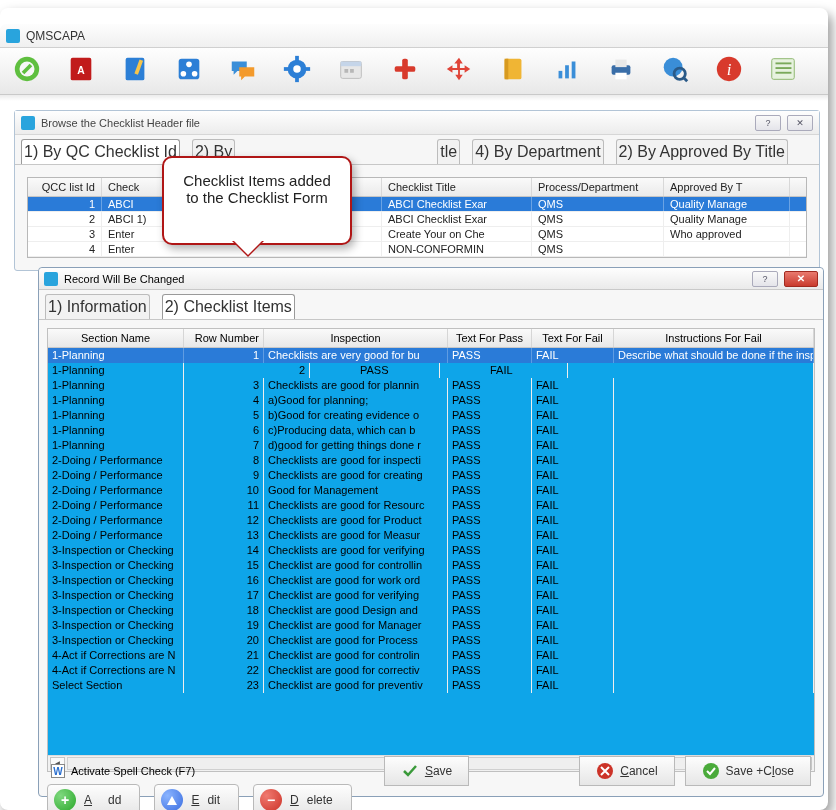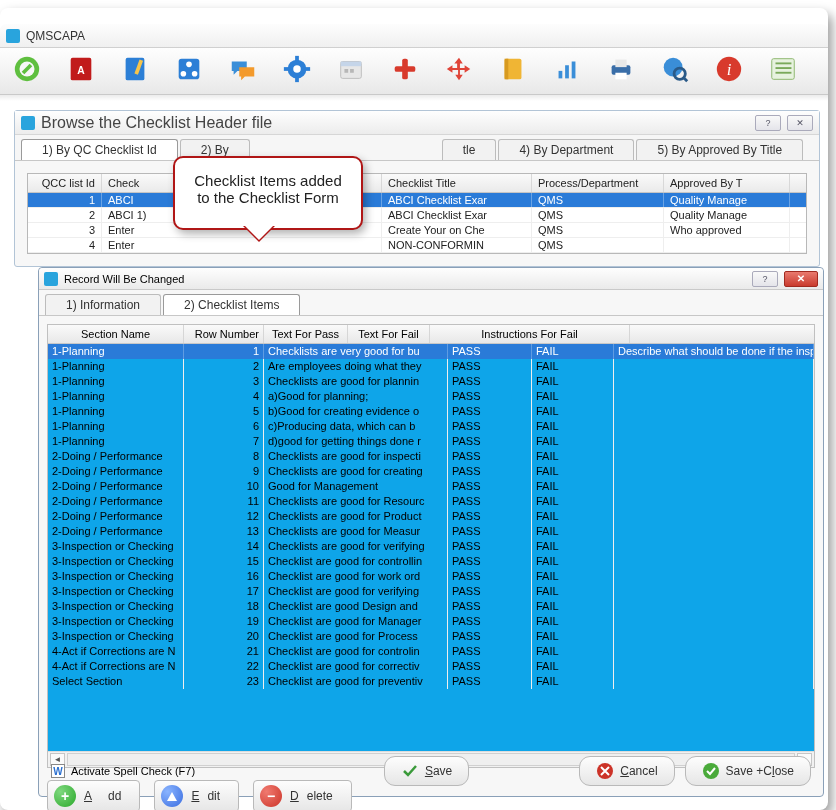--- a/index.html
+++ b/index.html
@@ -9,25 +9,25 @@
   .title-icon { width: 14px; height: 14px; background:#29a4dd; border-radius:2px; margin-right:6px; display:inline-block;}
   .title-text { font-size: 12px; color:#333;}
   .menubar { display:flex; gap:14px; padding:3px 8px 4px; background:#f8f8f8; border-bottom:1px solid #e0e0e0;}
   .menubar span { color:#222; cursor:default;}
   .toolbar { display:flex; gap:20px; padding:4px 10px 8px; background:linear-gradient(#fefefe,#efefef 70%,#e8e8e8); border-bottom:1px solid #c9c9c9;}
   .toolbar .tbtn { width:34px; height:34px; display:flex; align-items:center; justify-content:center; border-radius:4px; position:relative;}
   .tbtn svg { width:30px; height:30px; }
   .hr-shadow { height:6px; background:linear-gradient(rgba(0,0,0,0.08),transparent);}
   .subwin { position:absolute; left:14px; top:102px; width:806px; border:1px solid #b2c4d6; border-radius:3px; background:#f7f7f7;}
   .sub-title { display:flex; align-items:center; height:24px; padding:2px 6px; background:linear-gradient(#fefefe,#ececec); border-bottom:1px solid #d6d6d6;}
-  .sub-title .tt { font-size:16px; color:#444;}
+  .sub-title .tt { font-size:11px; color:#444;}
   .sub-ctrls { margin-left:auto; display:flex; gap:6px;}
   .win-btn { width:26px; height:16px; border:1px solid #aab; border-radius:2px; background:linear-gradient(#f9f9f9,#e4e4ea); display:flex; align-items:center; justify-content:center; font-size:9px; color:#556;}
   .tabrow { display:flex; align-items:flex-end; padding:4px 6px 0; gap:0; border-bottom:1px solid #c7c7c7; background:#f6f6f6;}
-  .tab { padding:3px 20px; border:1px solid #bcbcbc; border-bottom:none; background:#f2f2f2; border-radius:3px 3px 0 0; margin-right:2px; font-size:12px; color:#333; position:relative;}
+  .tab { padding:3px 2px; border:1px solid #bcbcbc; border-bottom:none; background:#f2f2f2; border-radius:3px 3px 0 0; margin-right:12px; font-size:16px; color:#333; position:relative;}
   .tab.active { background:#fff; border-color:#9a9a9a; z-index:2; }
   .grid-wrap { margin:12px; border:1px solid #b8b8b8; background:#fff;}
   .grid-head { display:flex; background:linear-gradient(#fafafa,#eaeaea); border-bottom:1px solid #c5c5c5;}
   .gh { padding:3px 6px; border-right:1px solid #d8d8d8; font-size:11px; color:#222; white-space:nowrap; overflow:hidden;}
   .gbody { font-size:11px; }
   .grow { display:flex; border-bottom:1px solid #eee;}
   .gc { padding:1px 6px; border-right:1px solid #eee; white-space:nowrap; overflow:hidden; color:#222;}
   .grow.sel { background:#2a7bd8; color:#fff;}
   .grow.sel .gc { color:#fff; border-right-color:rgba(255,255,255,0.3);}
   .dialog { position:absolute; left:38px; top:259px; width:786px; height:530px; background:#f7f7f7; border:1px solid #8aa0b8; border-radius:4px;}
@@ -47,23 +47,23 @@
   .hs-track { flex:1; height:13px; margin:0 2px; border:1px solid #d0d0d0; background:#efefef; position:relative;}
   .btn-row { display:flex; gap:14px; margin-top:12px;}
   .pill { display:flex; align-items:center; gap:8px; padding:4px 18px 4px 6px; border:1px solid #b9b9b9; border-radius:4px; background:linear-gradient(#fdfdfd,#e6e6e6); font-size:12px; color:#333;}
   .pill .circ { width:22px; height:22px; border-radius:50%; display:flex; align-items:center; justify-content:center; color:#fff; font-weight:bold; font-size:14px;}
   .circ.add { background:radial-gradient(circle at 30% 30%, #7ed87e, #2aa82a);}
   .circ.edit { background:radial-gradient(circle at 30% 30%, #8ab4ff, #3a6de0);}
   .circ.edit::after{content:"";width:0;height:0;border-left:5px solid transparent;border-right:5px solid transparent;border-bottom:9px solid #fff;}
   .circ.del { background:radial-gradient(circle at 30% 30%, #f07a70, #cc3328);}
   .footer { position:absolute; left:12px; right:12px; bottom:10px; display:flex; align-items:center;}
   .chk { width:14px; height:14px; border:1px solid #888; background:#fff; display:inline-flex; align-items:center; justify-content:center; margin-right:6px; color:#2a6fcf; font-size:10px; font-weight:bold;}
-  .fbtn { display:flex; align-items:center; gap:6px; padding:5px 16px; border:1px solid #b9b9b9; border-radius:11px; background:linear-gradient(#fdfdfd,#e6e6e6); font-size:12px; color:#333; margin-left:10px;}
+  .fbtn { display:flex; align-items:center; gap:6px; padding:5px 16px; border:1px solid #b9b9b9; border-radius:0; background:linear-gradient(#fdfdfd,#e6e6e6); font-size:12px; color:#333; margin-left:10px;}
   .fbtn .ic { width:18px;height:18px; display:inline-flex; align-items:center; justify-content:center;}
-  .callout { position:absolute; left:173px; top:148px; width:190px; padding:14px 16px 22px; background:#fff; border:2px solid #b01616; border-radius:10px; box-shadow:3px 4px 8px rgba(0,0,0,0.3); text-align:center; font-size:15px; color:#222; z-index:50;}
+  .callout { position:absolute; left:162px; top:148px; width:190px; padding:14px 16px 37px; background:#fff; border:2px solid #b01616; border-radius:10px; box-shadow:3px 4px 8px rgba(0,0,0,0.3); text-align:center; font-size:15px; color:#222; z-index:50;}
   .callout::after { content:""; position:absolute; left:70px; bottom:-26px; width:0;height:0; border:14px solid transparent; border-top-color:#fff;}
   .callout::before { content:""; position:absolute; left:68px; bottom:-30px; width:0;height:0; border:16px solid transparent; border-top-color:#b01616;}
   
   .c-id{width:74px;text-align:right;} .c-name{width:280px;} .c-title{width:150px;} .c-proc{width:132px;} .c-appr{width:126px;}
   
   .i-sec{width:136px;} .i-row{width:80px;text-align:right;} .i-insp{width:184px;} .i-pass{width:84px;} .i-fail{width:82px;} .i-instr{width:200px;}
 </style>
 </head>
 <body>
 
@@ -188,21 +188,21 @@
       <div class="sub-ctrls">
         <div class="win-btn">?</div>
         <div class="win-btn">✕</div>
       </div>
     </div>
     <div class="tabrow">
       <div class="tab active">1) By QC Checklist Id</div>
       <div class="tab">2) By</div>
       <div class="tab" style="margin-left:190px">tle</div>
       <div class="tab">4) By Department</div>
-      <div class="tab">5) By Approved By Title</div>
+      <div class="tab">2) By Approved By Title</div>
     </div>
     <div class="grid-wrap">
       <div class="grid-head">
         <div class="gh c-id">QCC list Id</div>
         <div class="gh c-name">Check</div>
         <div class="gh c-title">Checklist Title</div>
         <div class="gh c-proc">Process/Department</div>
         <div class="gh c-appr">Approved By T</div>
       </div>
       <div class="gbody" id="browse-body">
@@ -249,37 +249,37 @@
     </div>
     <div class="tabrow" style="background:#f7f7f7">
       <div class="tab">1) Information</div>
       <div class="tab active">2) Checklist Items</div>
     </div>
     <div class="dlg-body">
       <div class="items-grid">
         <div class="ighead">
           <div class="igh i-sec">Section Name</div>
           <div class="igh i-row">Row Number</div>
+          <div class="igh i-insp">Inspection</div>
           <div class="igh i-pass">Text For Pass</div>
           <div class="igh i-fail">Text For Fail</div>
           <div class="igh i-instr">Instructions For Fail</div>
         </div>
         <div class="igbody" id="items-body">
             <div class="igr sel">
               <div class="igc i-sec">1-Planning</div>
               <div class="igc i-row">1</div>
               <div class="igc i-insp">Checklists are very good for bu</div>
               <div class="igc i-pass">PASS</div>
               <div class="igc i-fail">FAIL</div>
               <div class="igc i-instr">Describe what should be done if the inspection poi</div>
             </div>
             <div class="igr">
               <div class="igc i-sec">1-Planning</div>
               <div class="igc i-row">2</div>
-              <div class="igc i-insp">Are employees doing what they</div>
               <div class="igc i-pass">PASS</div>
               <div class="igc i-fail">FAIL</div>
               <div class="igc i-instr"></div>
             </div>
             <div class="igr">
               <div class="igc i-sec">1-Planning</div>
               <div class="igc i-row">3</div>
               <div class="igc i-insp">Checklists are good for plannin</div>
               <div class="igc i-pass">PASS</div>
               <div class="igc i-fail">FAIL</div>

